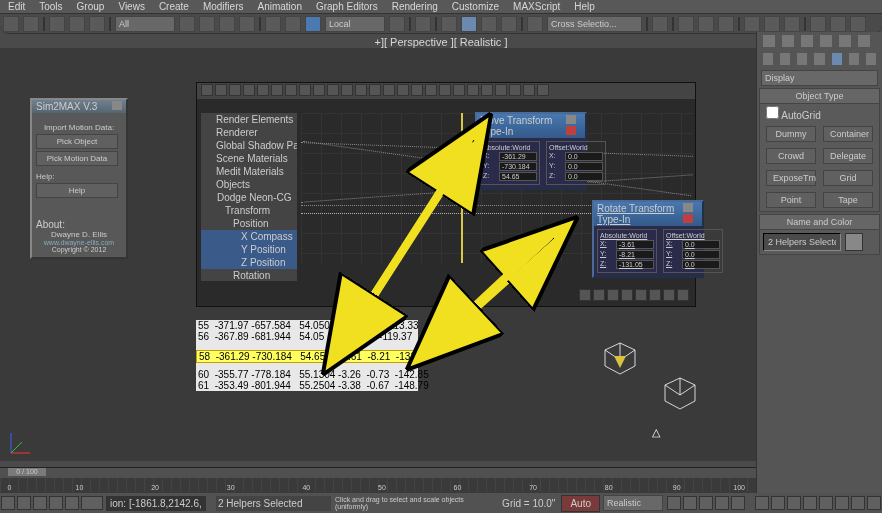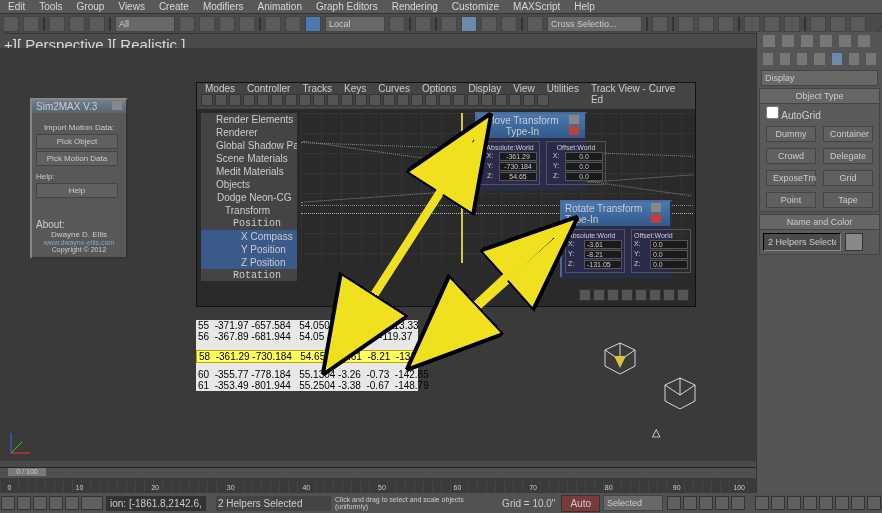--- a/index.html
+++ b/index.html
@@ -7,21 +7,21 @@
 .menubar{background:#585858;height:14px;display:flex;gap:14px;padding:1px 8px;border-bottom:1px solid #333;}
 .menubar span{color:#d8d8d8;font-size:10px;}
 .toolbar{background:#4a4a4a;height:20px;display:flex;align-items:center;gap:4px;padding:1px 3px;border-bottom:1px solid #333;border-radius:9px;}
 .tbtn{width:16px;height:16px;background:#5a5a5a;border:1px solid #444;display:flex;align-items:center;justify-content:center;}
 .tbtn.active{background:#6a8ab0;}
 .tbtn.blue{background:#4a7ab0;}
 .sep{width:2px;height:14px;background:#333;}
 .dd{height:16px;background:#686868;border:1px solid #444;font-size:9px;padding:1px 3px;display:flex;align-items:center;}
 .dd.w1{width:60px;}
 .dd.w2{width:95px;}
-.viewlabel{font-size:15px;color:#d8d8d8;padding:2px 4px;}
+.viewlabel{font-size:11px;color:#d8d8d8;padding:2px 4px;text-align:center;}
 .viewport{position:absolute;top:48px;left:0;width:756px;height:413px;background:#3a3a3a;}
 .gizmo{position:absolute;bottom:5px;left:8px;width:28px;height:28px;}
 .sidebar{position:absolute;right:0;top:32px;width:126px;background:#555;height:466px;border-left:1px solid #333;}
 .iconrow{display:flex;gap:7px;padding:3px 6px;}
 .icn{width:12px;height:12px;background:#777;}
 .icn.sel{background:#6a8ab0;}
 .panel{background:#5a5a5a;margin:2px;border:1px solid #444;}
 .panel-title{background:#666;padding:2px 6px;font-size:9px;text-align:center;border-bottom:1px solid #444;}
 .opt-row{display:flex;justify-content:space-between;padding:3px 6px;}
 .opt-btn{background:#606060;border:1px solid #444;padding:2px 6px;font-size:9px;width:50px;text-align:center;}
@@ -34,21 +34,21 @@
 .inset{position:absolute;top:82px;left:196px;width:500px;height:225px;background:#2a2a2a;border:1px solid #111;}
 .inset-menu{background:#444;height:10px;display:flex;gap:12px;padding:0 8px;font-size:8px;}
 .inset-tool{background:#444;height:16px;display:flex;gap:2px;padding:1px 4px;}
 .mini-btn{width:12px;height:12px;background:#555;border:1px solid #333;}
 .tree{position:absolute;left:4px;top:30px;width:96px;height:168px;background:#444;font-size:8px;overflow:hidden;}
 .tree-item{padding:1px 2px;white-space:nowrap;}
 .tree-item.sel{background:#3a5a8a;}
 .ti1{padding-left:15px;}
 .ti2{padding-left:16px;}
 .ti3{padding-left:24px;}
-.ti4{padding-left:32px;font-family:Liberation Mono, monospace;}
+.ti4{padding-left:32px;}
 .ti5{padding-left:40px;}
 .curves{position:absolute;left:104px;top:30px;width:392px;height:150px;background:#2a2a2a;background-image:linear-gradient(#333 1px,transparent 1px),linear-gradient(90deg,#333 1px,transparent 1px);background-size:20px 20px;}
 .curve-line{position:absolute;border-bottom:1px dotted #888;width:100%;}
 .xform-dlg{position:absolute;background:#2a2a4a;border:2px outset #4a6a9a;font-size:8px;}
 .xform-title{background:linear-gradient(#4878b0,#335a8a);padding:1px 3px;color:#fff;display:flex;justify-content:space-between;}
 .xform-body{padding:3px;display:flex;gap:6px;}
 .xform-col{border:1px solid #555;padding:2px;}
 .xform-field{display:flex;gap:2px;margin:1px 0;}
 .xform-field .lbl{width:14px;font-size:7px;}
 .xform-field .val{background:#1a1a1a;border:1px solid #555;width:38px;font-size:7px;padding:0 2px;}
@@ -166,32 +166,20 @@
     <div style="font-size:8px;margin-top:6px;">Help:</div>
     <div class="float-btn">Help</div>
     <div style="font-size:10px;margin-top:21px;">About:</div>
     <div style="font-size:8px;text-align:center;">Dwayne D. Ellis</div>
     <div style="font-size:7px;text-align:center;color:#8ab;">www.dwayne-ellis.com</div>
     <div style="font-size:7px;text-align:center;">Copyright © 2012</div>
   </div>
 </div>
 
 <div class="inset">
-  <div class="inset-menu">
-    <span>Modes</span>
-    <span>Controller</span>
-    <span>Tracks</span>
-    <span>Keys</span>
-    <span>Curves</span>
-    <span>Options</span>
-    <span>Display</span>
-    <span>View</span>
-    <span>Utilities</span>
-    <span style="margin-left:auto;">Track View - Curve Ed</span>
-  </div>
   <div class="inset-tool">
     <div class="mini-btn"></div>
     <div class="mini-btn"></div>
     <div class="mini-btn"></div>
     <div class="mini-btn"></div>
     <div class="mini-btn"></div>
     <div class="mini-btn"></div>
     <div class="mini-btn"></div>
     <div class="mini-btn"></div>
     <div class="mini-btn"></div>
@@ -241,21 +229,21 @@
     <div class="mini-btn"></div>
     <div class="mini-btn"></div>
     <div class="mini-btn"></div>
     <div class="mini-btn"></div>
     <div class="mini-btn"></div>
     <div class="mini-btn"></div>
     <div class="mini-btn"></div>
   </div>
 </div>
 
-<div class="xform-dlg" style="top:112px;left:475px;width:112px;text-align:center;">
+<div class="xform-dlg" style="top:112px;left:475px;width:112px;">
   <div class="xform-title">
     <span>Move Transform Type-In</span>
     <span><span class="winbtn"></span><span class="winbtn" style="background:#c04040;"></span></span>
   </div>
   <div class="xform-body">
     <div class="xform-col">
       <div style="font-size:7px;">Absolute:World</div>
       <div class="xform-field">
           <span class="lbl">X:</span>
           <span class="val">-361.29</span>
@@ -280,21 +268,21 @@
           <span class="val">0.0</span>
         </div>
       <div class="xform-field">
           <span class="lbl">Z:</span>
           <span class="val">0.0</span>
         </div>
     </div>
   </div>
 </div>
 
-<div class="xform-dlg" style="top:200px;left:560px;width:112px;">
+<div class="xform-dlg" style="top:200px;left:592px;width:112px;text-decoration:underline;">
   <div class="xform-title">
     <span>Rotate Transform Type-In</span>
     <span><span class="winbtn"></span><span class="winbtn" style="background:#c04040;"></span></span>
   </div>
   <div class="xform-body">
     <div class="xform-col">
       <div style="font-size:7px;">Absolute:World</div>
       <div class="xform-field">
           <span class="lbl">X:</span>
           <span class="val">-3.61</span>
@@ -423,21 +411,21 @@
   <div class="status-btn"></div>
   <div class="status-btn"></div>
   <div class="status-btn"></div>
   <div class="status-btn" style="width:22px;"></div>
   <div style="background:#333;padding:2px 4px;margin-left:2px;width:100px;overflow:hidden;">ion: [-1861.8,2142.6,</div>
   <div style="width:10px;"></div>
   <div style="flex:0 0 115px;background:#444;padding:2px;">2 Helpers Selected</div>
   <div style="flex:1;padding:2px 4px;font-size:7px;">Click and drag to select and scale objects (uniformly)</div>
   <div style="padding:2px 6px;">Grid = 10.0"</div>
   <div style="background:#7a3a3a;padding:2px 8px;border:1px solid #333;">Auto</div>
-  <div class="dd" style="width:60px;margin:0 3px;">Selected</div>
+  <div class="dd" style="width:60px;margin:0 3px;">Realistic</div>
   <div class="status-btn"></div>
   <div class="status-btn"></div>
   <div class="status-btn"></div>
   <div class="status-btn"></div>
   <div class="status-btn"></div>
   <div style="width:8px;"></div>
   <div class="status-btn"></div>
   <div class="status-btn"></div>
   <div class="status-btn"></div>
   <div class="status-btn"></div>

